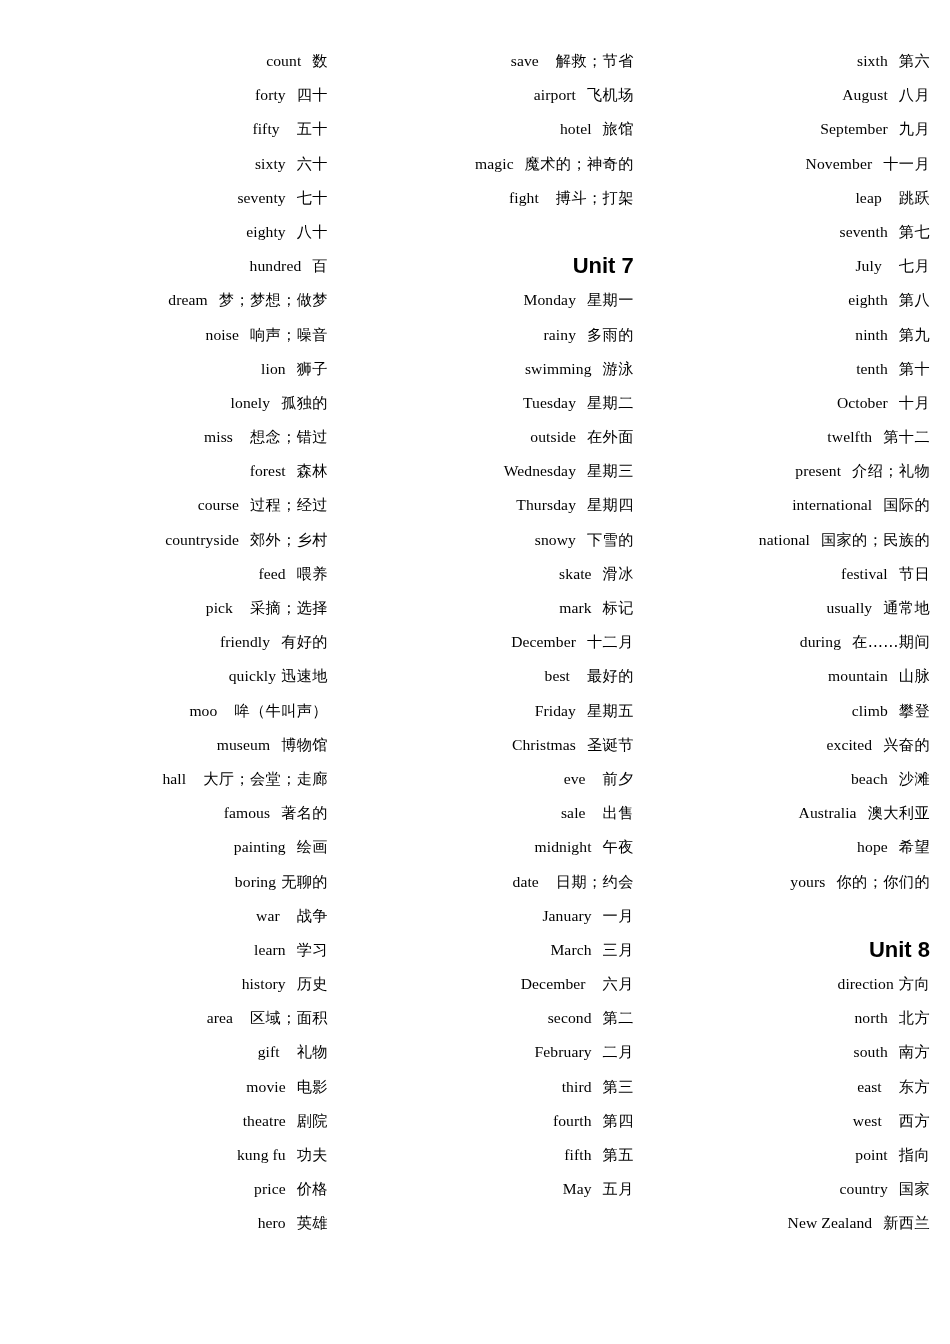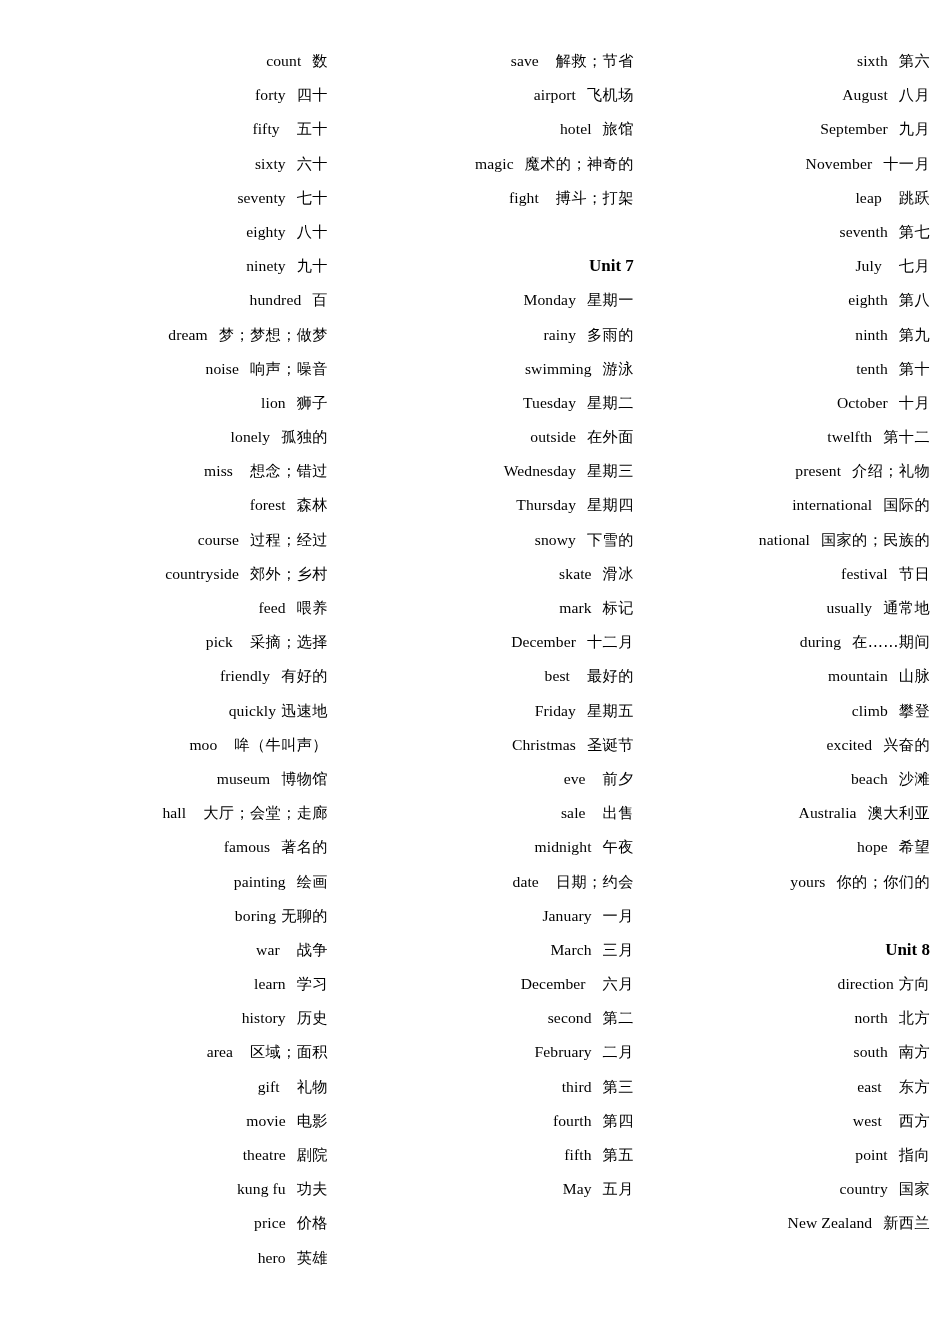--- a/index.html
+++ b/index.html
@@ -55,41 +55,40 @@
   .entry .gap-2 { width: 11px; }
   .entry .gap-3 { width: 17px; }
   .entry .zh {
     font-family: "DejaVu Sans", "Liberation Sans", sans-serif;
     font-size: 15.2px;
     letter-spacing: 0.4px;
   }
   .unit-heading {
     height: 34.2px;
     line-height: 34.2px;
-    font-size: 17px;
+    font-size: 22px;
     font-weight: bold;
-    font-family: Liberation Serif, serif;
+    font-family: Liberation Sans, sans-serif;
   }
   .spacer-row {
     height: 34.2px;
   }
 </style>
 </head>
 <body>
 
 <div class="page">
   <div class="columns">
     <div class="column col-1">
         <div class="entry"><span class="en">count</span><span class="gap gap-2"></span><span class="zh">数</span></div>
         <div class="entry"><span class="en">forty</span><span class="gap gap-2"></span><span class="zh">四十</span></div>
         <div class="entry"><span class="en">fifty</span><span class="gap gap-3"></span><span class="zh">五十</span></div>
         <div class="entry"><span class="en">sixty</span><span class="gap gap-2"></span><span class="zh">六十</span></div>
         <div class="entry"><span class="en">seventy</span><span class="gap gap-2"></span><span class="zh">七十</span></div>
         <div class="entry"><span class="en">eighty</span><span class="gap gap-2"></span><span class="zh">八十</span></div>
-        <div class="entry"><span class="en">ninety</span><span class="gap gap-2"></span><span class="zh">九十</span></div>
         <div class="entry"><span class="en">hundred</span><span class="gap gap-2"></span><span class="zh">百</span></div>
         <div class="entry"><span class="en">dream</span><span class="gap gap-2"></span><span class="zh">梦；梦想；做梦</span></div>
         <div class="entry"><span class="en">noise</span><span class="gap gap-2"></span><span class="zh">响声；噪音</span></div>
         <div class="entry"><span class="en">lion</span><span class="gap gap-2"></span><span class="zh">狮子</span></div>
         <div class="entry"><span class="en">lonely</span><span class="gap gap-2"></span><span class="zh">孤独的</span></div>
         <div class="entry"><span class="en">miss</span><span class="gap gap-3"></span><span class="zh">想念；错过</span></div>
         <div class="entry"><span class="en">forest</span><span class="gap gap-2"></span><span class="zh">森林</span></div>
         <div class="entry"><span class="en">course</span><span class="gap gap-2"></span><span class="zh">过程；经过</span></div>
         <div class="entry"><span class="en">countryside</span><span class="gap gap-2"></span><span class="zh">郊外；乡村</span></div>
         <div class="entry"><span class="en">feed</span><span class="gap gap-2"></span><span class="zh">喂养</span></div>

